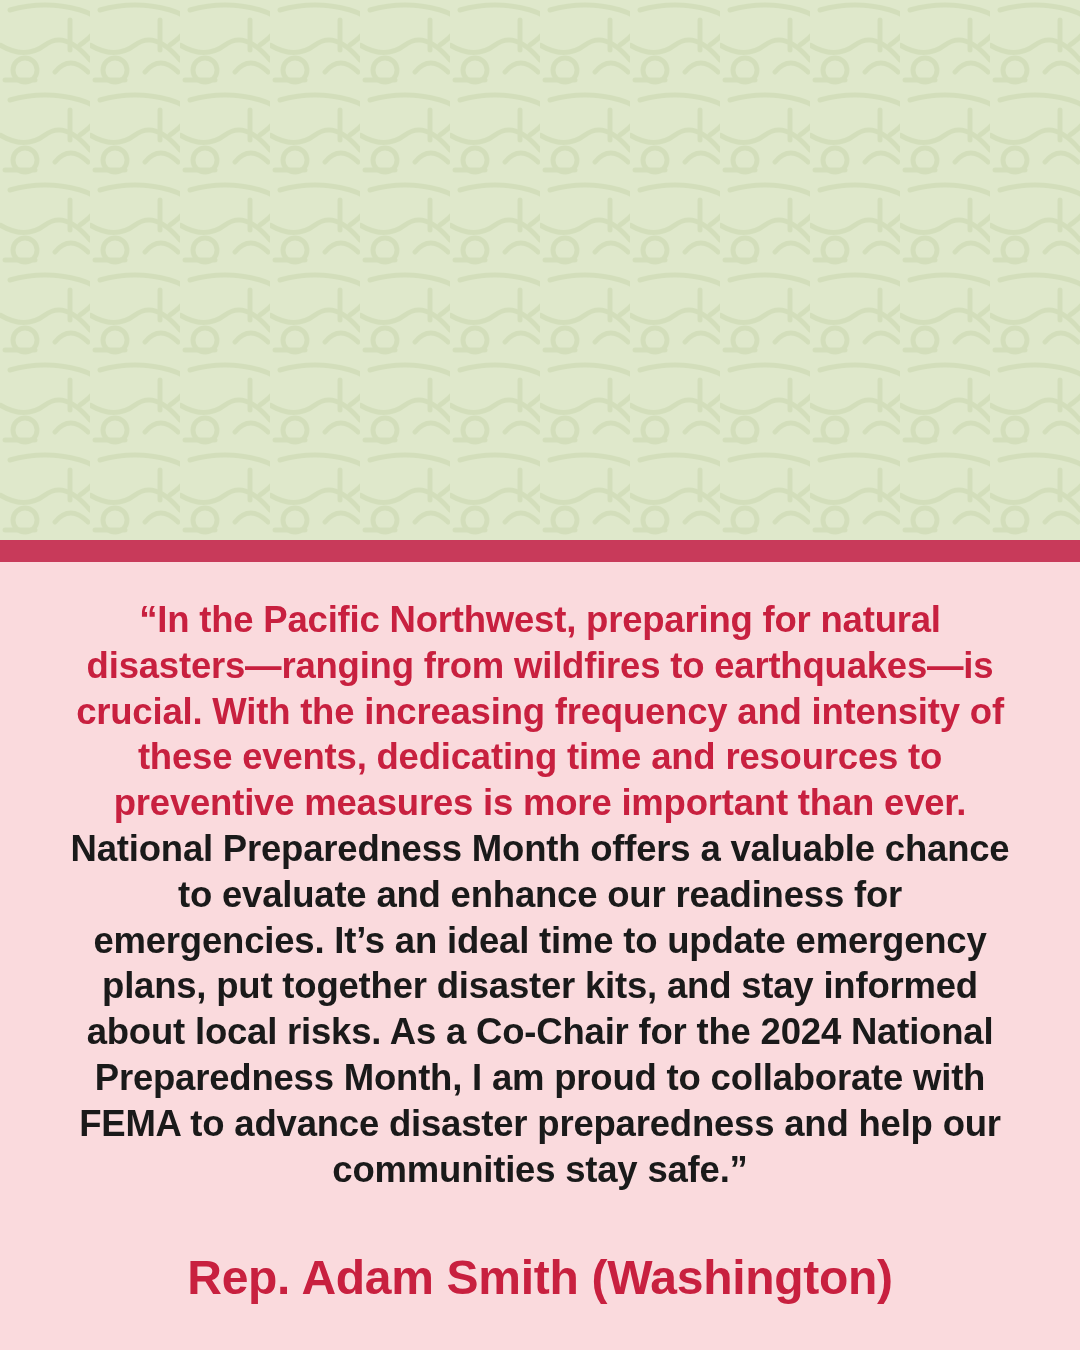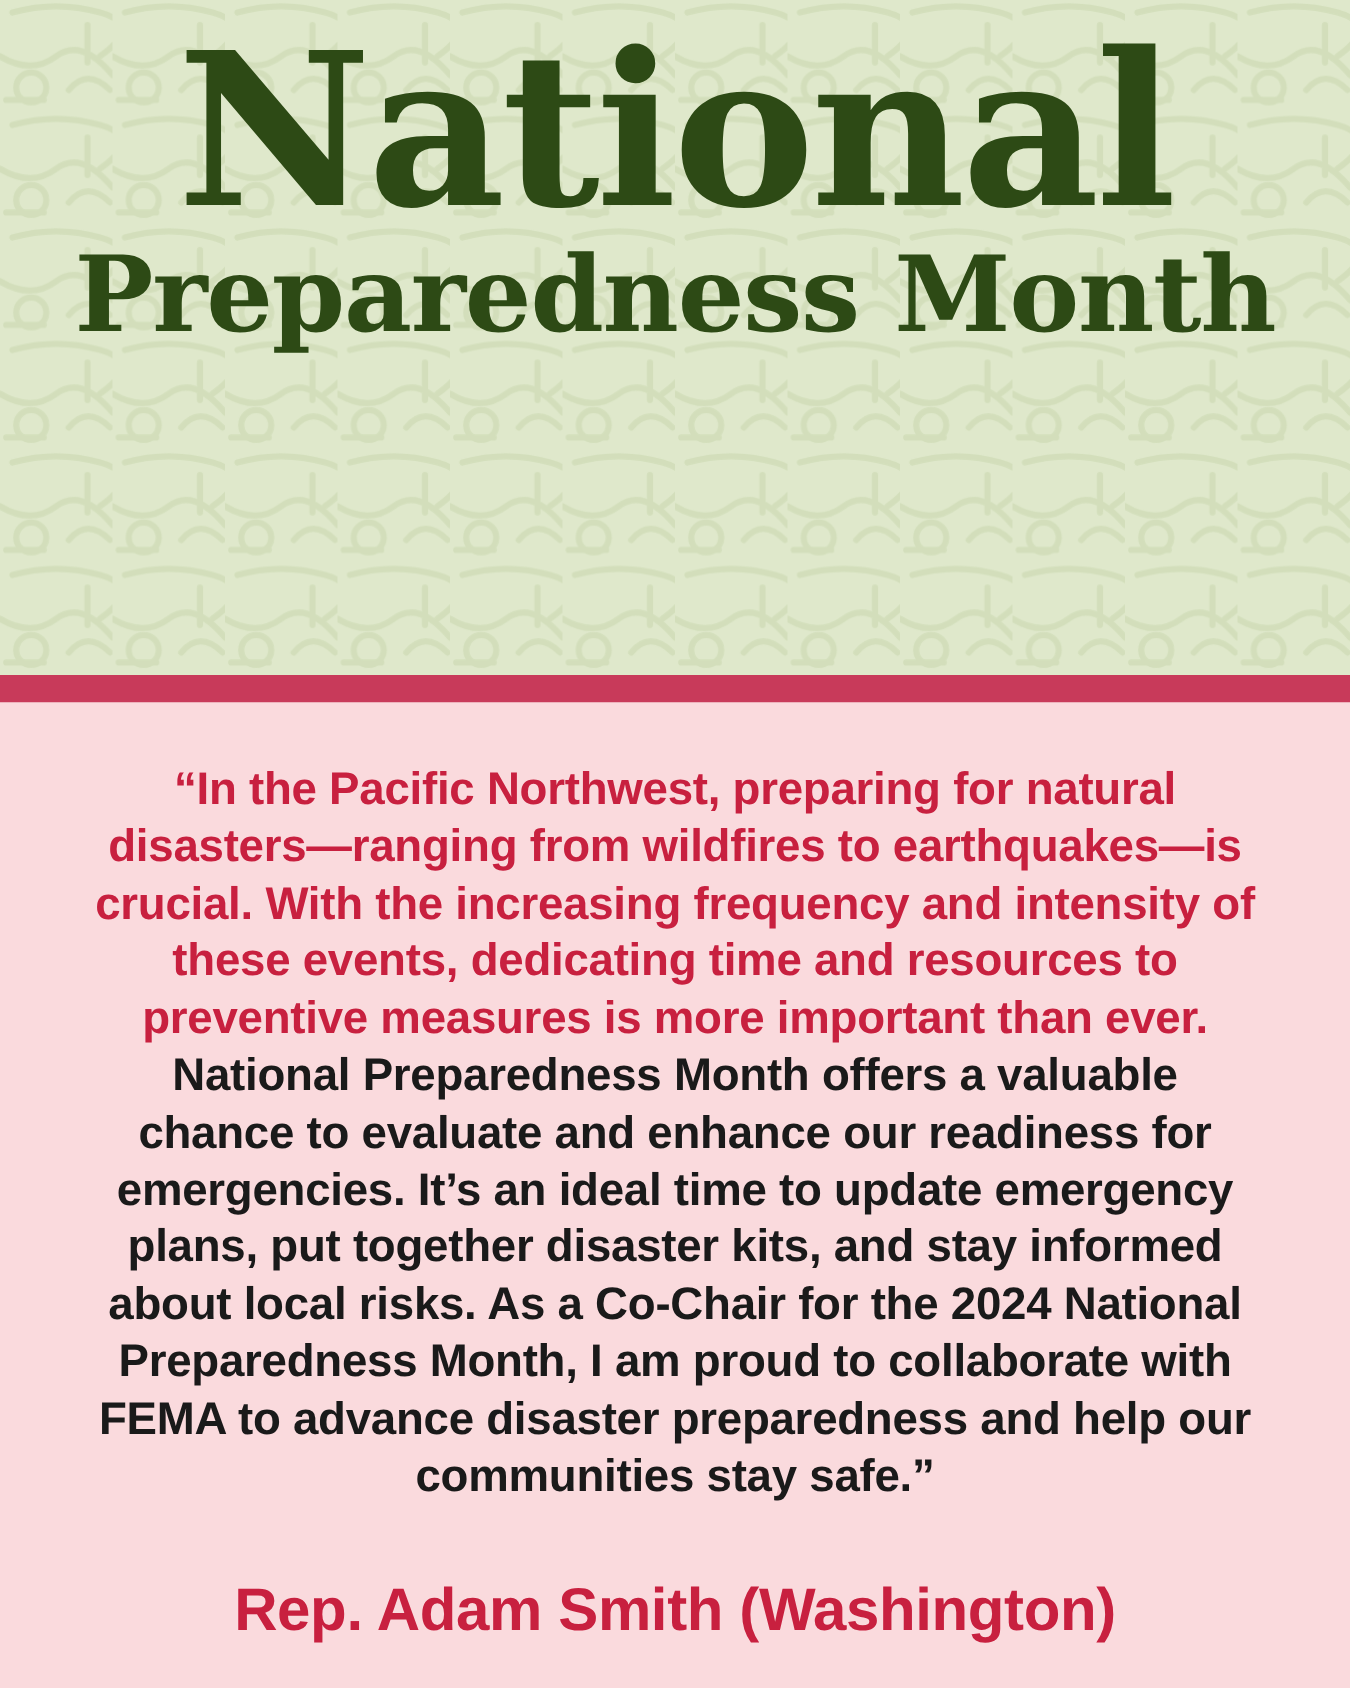--- a/index.html
+++ b/index.html
@@ -116,21 +116,21 @@
     background: #fadadd;
     box-sizing: border-box;
     padding: 34px 62px 0 62px;
     text-align: center;
   }
   .quote {
     font-family: "Liberation Sans", sans-serif;
     font-weight: bold;
     font-size: 36.5px;
     line-height: 1.255;
-    margin: 12px;
+    margin: 1px;
     color: #1a1a1a;
     letter-spacing: -0.2px;
   }
   .quote .hl {
     color: #c8203f;
   }
   .attribution {
     margin-top: 58px;
     font-family: "Liberation Sans", sans-serif;
     font-weight: bold;
@@ -155,24 +155,20 @@
             <circle cx="25" cy="70" r="12"></circle>
             <path d="M55 72 q15 -18 33 0"></path>
             <path d="M70 20 v30"></path>
             <path d="M5 80 h30"></path>
           </g>
         </pattern>
       </defs>
       <rect width="1080" height="540" fill="url(#maze)"></rect>
     </svg>
 
-    <div class="header-inner">
-      <div class="title-line1">National</div>
-      <div class="title-line2">Preparedness Month</div>
-    </div>
 
   </div>
 
   <div class="divider"></div>
 
   <div class="body-panel">
     <p class="quote"><span class="hl">“In the Pacific Northwest, preparing for natural disasters—ranging from wildfires to earthquakes—is crucial. With the increasing frequency and intensity of these events, dedicating time and resources to preventive measures is more important than ever.</span><span> National Preparedness Month offers a valuable chance to evaluate and enhance our readiness for emergencies. It’s an ideal time to update emergency plans, put together disaster kits, and stay informed about local risks. As a Co-Chair for the 2024 National Preparedness Month, I am proud to collaborate with FEMA to advance disaster preparedness and help our communities stay safe.”</span></p>
     <div class="attribution">Rep. Adam Smith (Washington)</div>
   </div>
 

